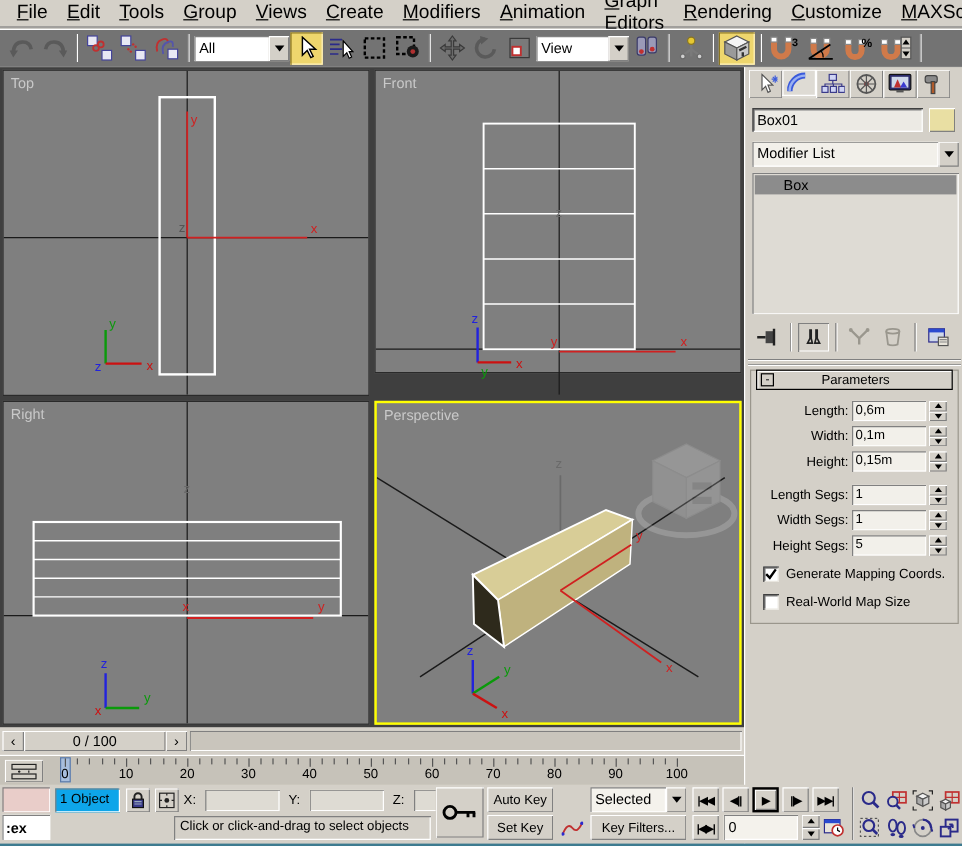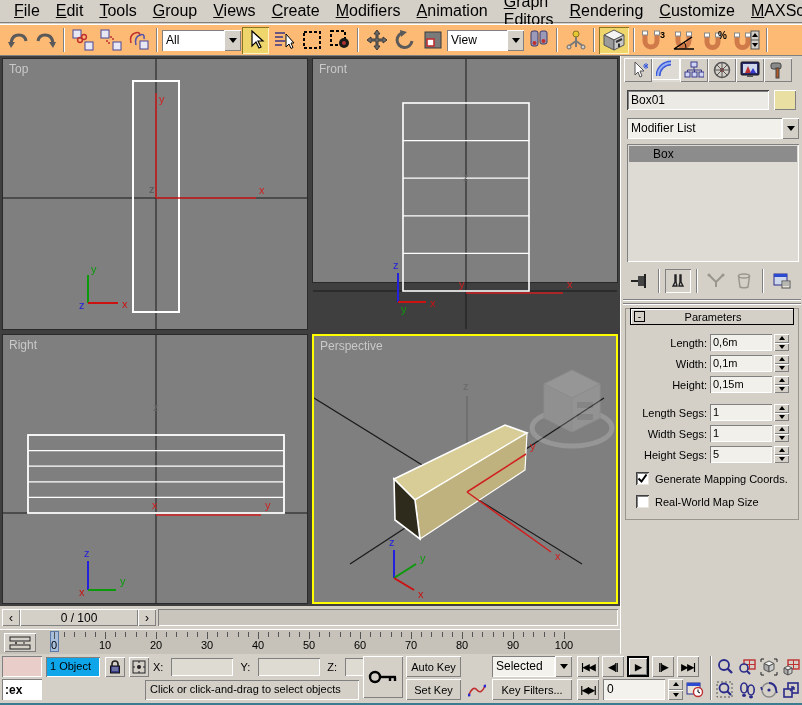--- a/index.html
+++ b/index.html
@@ -11,21 +11,21 @@
   .raised { background:#d4d0c8; box-shadow: inset 1px 1px 0 #ffffff, inset -1px -1px 0 #808080; }
   .sunken { background:#0ea5e9; box-shadow: inset 1px 1px 0 #808080, inset -1px -1px 0 #ffffff; }
   .active-yellow { background:#eed66d !important; box-shadow: inset 1px 1px 0 #8a7520, inset -1px -1px 0 #fff3c0; }
 
   
   #menubar { position:absolute; left:0; top:0; width:802px; height:23px; background:#d4d0c8; border-bottom:1px solid #808080; display:flex; align-items:center; padding-left:6px; }
   .menu-item { padding:3px 8px; font-size:16px; cursor:default; }
   .menu-item:first-letter { text-decoration: underline; }
 
   
-  #toolbar { position:absolute; left:0; top:24px; width:802px; height:32px; background:#fdba74; border-top:1px solid #fff; border-bottom:1px solid #808080; display:flex; align-items:center; padding-left:4px; gap:1px; }
+  #toolbar { position:absolute; left:0; top:24px; width:802px; height:32px; background:#737373; border-top:1px solid #fff; border-bottom:1px solid #808080; display:flex; align-items:center; padding-left:4px; gap:1px; }
   .tbtn { width:27px; height:27px; display:flex; align-items:center; justify-content:center; position:relative; }
   .tsep { width:2px; height:24px; margin:0 3px; box-shadow: inset 1px 0 0 #808080, inset -1px 0 0 #ffffff; }
   .tb-drop { height:21px; display:flex; align-items:center; }
   .tb-drop .field { height:21px; padding:2px 4px; background:#ffffff; box-shadow: inset 1px 1px 0 #808080, inset -1px -1px 0 #fff; font-size:12px; display:flex; align-items:center; }
   .drop-btn { width:17px; height:21px; background:#d4d0c8; box-shadow: inset 1px 1px 0 #fff, inset -1px -1px 0 #808080; display:flex; align-items:center; justify-content:center; }
   .tri-down { width:0; height:0; border-left:4px solid transparent; border-right:4px solid transparent; border-top:5px solid #000; }
 
   
   #viewport-area { position:absolute; left:0; top:56px; width:620px; height:550px; background:#3f3f3f; }
   .viewport { position:absolute; background:#7f7f7f; border:1px solid #2a2a2a; }
@@ -314,21 +314,21 @@
         <g font-size="11">
           <line x1="85" y1="244" x2="85" y2="216" stroke="#0a9a0a" stroke-width="2"></line>
           <line x1="85" y1="244" x2="115" y2="244" stroke="#cc1111" stroke-width="2"></line>
           <text x="88" y="214" fill="#0a9a0a">y</text>
           <text x="119" y="249" fill="#cc1111">x</text>
           <text x="76" y="250" fill="#2222dd">z</text>
         </g>
       </svg>
     </div>
 
-    <div class="viewport" style="left:312px; top:2px; width:306px; height:225px;padding-left:32px;">
+    <div class="viewport" style="left:312px; top:2px; width:306px; height:253px;padding-left:32px;">
       <span class="vp-label">Front</span>
       <svg width="304" height="270" viewBox="0 0 304 270">
         <line x1="153" y1="0" x2="153" y2="270" stroke="#1a1a1a"></line>
         <line x1="0" y1="232" x2="304" y2="232" stroke="#1a1a1a"></line>
         <rect x="90" y="44" width="126" height="188" fill="none" stroke="#ffffff" stroke-width="1.6"></rect>
         <g stroke="#ffffff" stroke-width="1.2">
           <line x1="90" y1="81.6" x2="216" y2="81.6"></line>
           <line x1="90" y1="119.2" x2="216" y2="119.2"></line>
           <line x1="90" y1="156.8" x2="216" y2="156.8"></line>
           <line x1="90" y1="194.4" x2="216" y2="194.4"></line>

